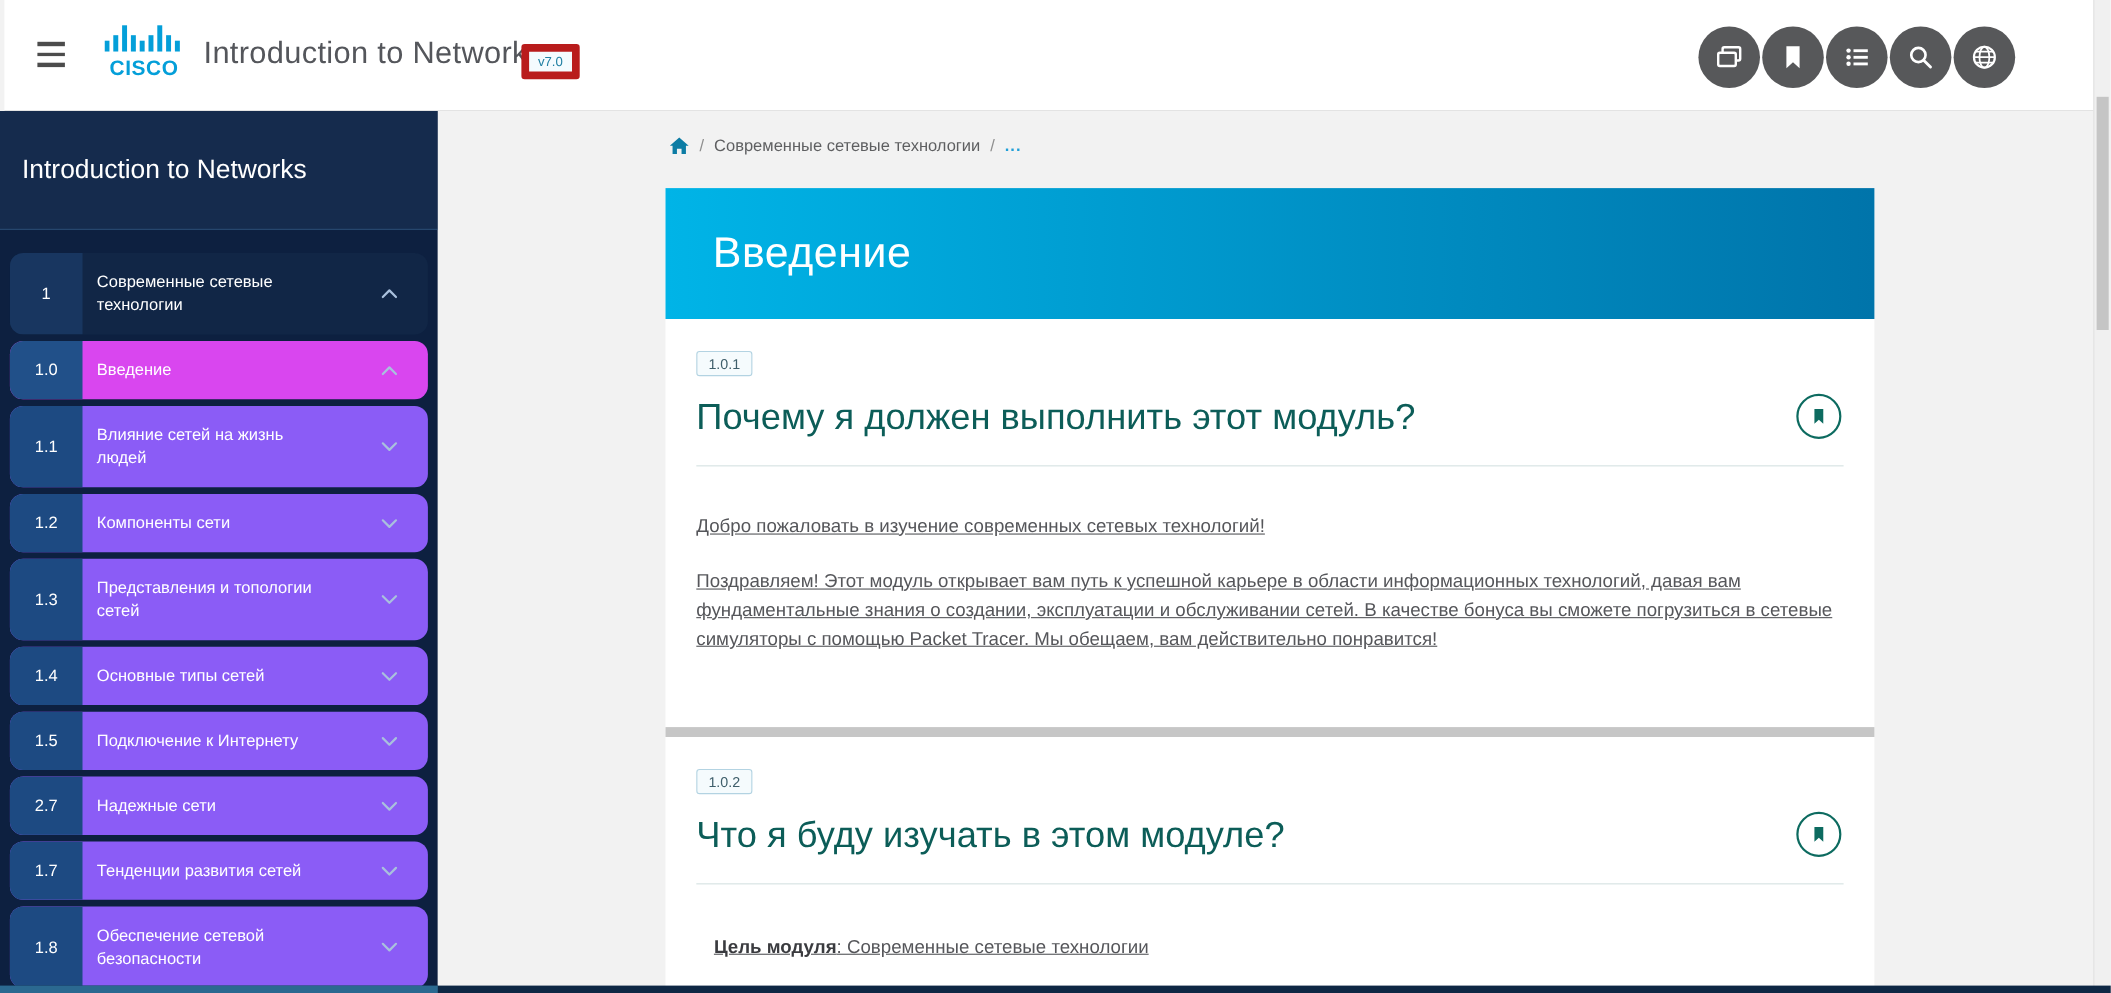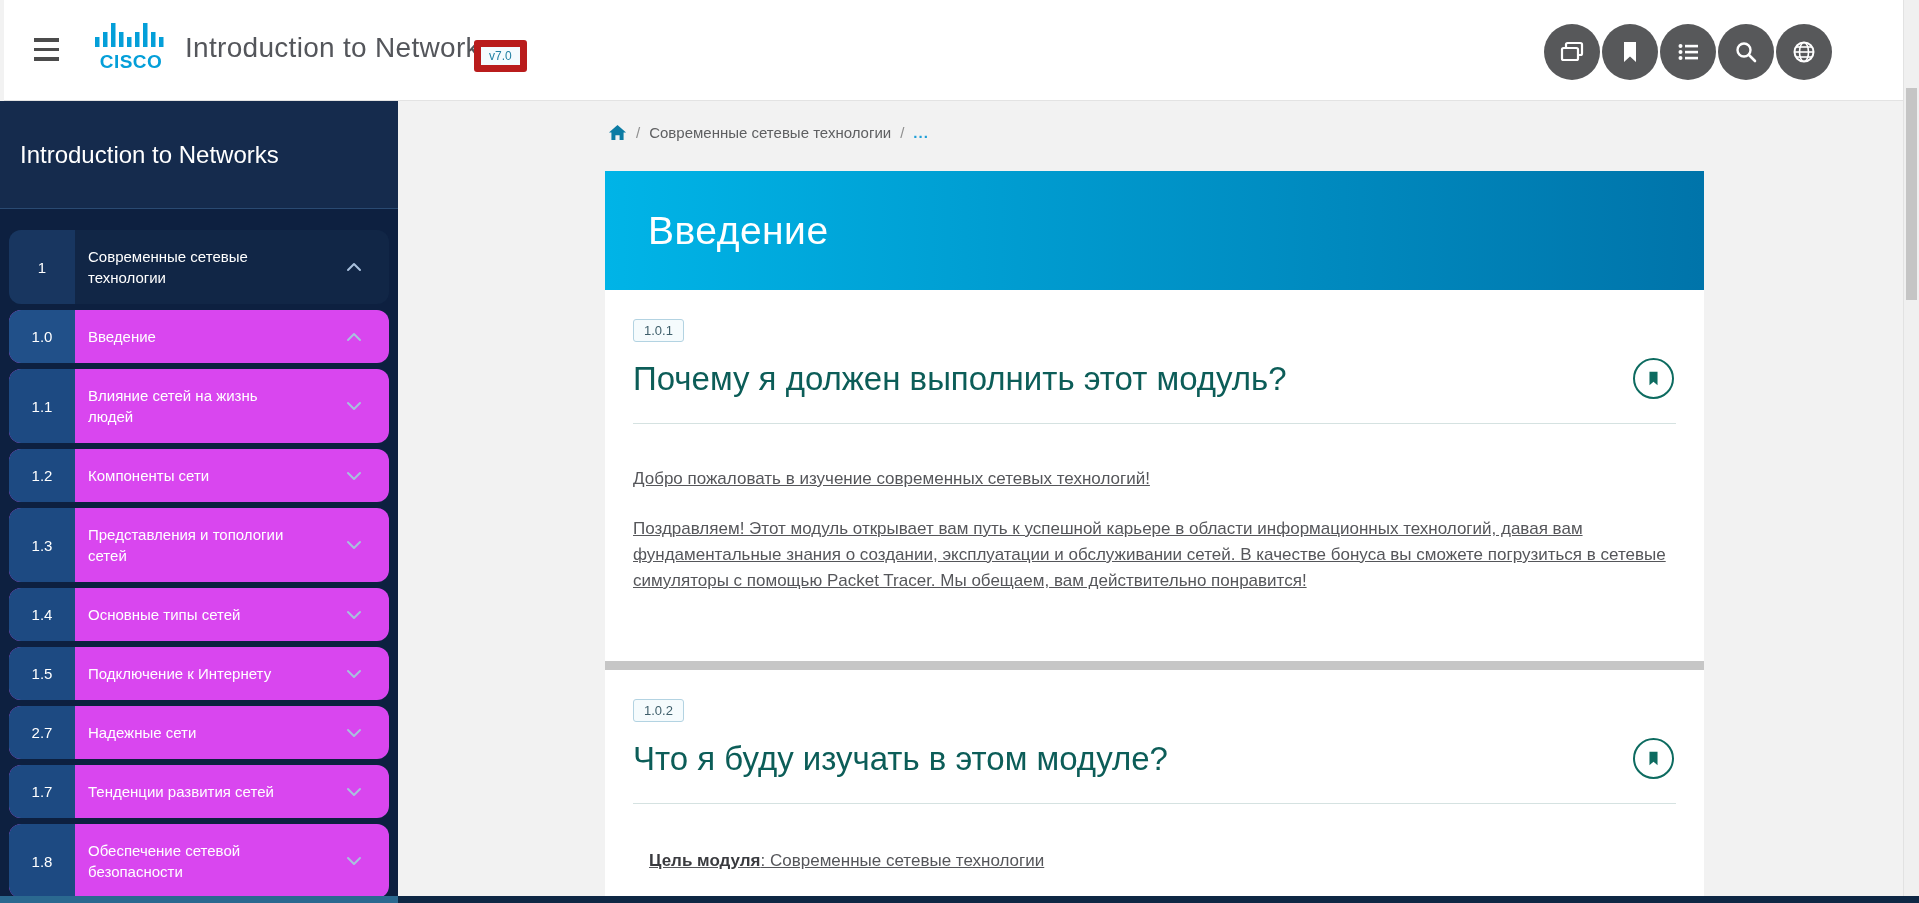--- a/index.html
+++ b/index.html
@@ -15,21 +15,21 @@
   .logo-text { font-size:19px; font-weight:700; color:#049fd9; letter-spacing:0.5px; margin-top:0px; }
   .hdr-title { position:absolute; left:181px; top:32px; font-size:28px; color:#54565b; font-weight:400; letter-spacing:0.3px; }
   .ver-badge { position:absolute; left:470px; top:40px; font-size:12px; color:#2180a3; background:#f4fbfe; border:7px solid #b91c1c; border-radius:3px; padding:2px 8px; }
   .hdr-icons { position:absolute; left:1540px; top:24px; display:flex; gap:2px; }
   .icon-btn { width:56px; height:56px; border-radius:50%; background:#57585a; border:none; padding:0; display:flex; align-items:center; justify-content:center; cursor:pointer; }
 
   
   .sidebar { position:absolute; left:0; top:101px; width:398px; bottom:0; background:#0d2040; }
   .sb-title { height:108px; background:#152b4d; border-bottom:1px solid #2a4a72; color:#ffffff; font-size:24px; font-weight:400; padding:40px 16px 0 20px; }
   .sb-nav { padding:21px 9px 0; }
-  .nav-item { position:relative; display:flex; align-items:stretch; border-radius:12px; overflow:hidden; margin-bottom:6px; background:#d946ef; cursor:pointer; }
+  .nav-item { position:relative; display:flex; align-items:stretch; border-radius:12px; overflow:hidden; margin-bottom:6px; background:#8b5cf6; cursor:pointer; }
   .nav-item .num { width:66px; flex:none; background:#1d4a82; display:flex; align-items:center; justify-content:center; color:#ffffff; font-size:15px; }
   .nav-item .lbl { flex:1; color:#ffffff; font-size:15px; line-height:21px; padding:16px 96px 16px 13px; }
   .nav-item .chev { position:absolute; right:24px; top:50%; transform:translateY(-50%); width:22px; height:22px; }
   .nav-item .chev.up { transform:translateY(-50%) rotate(180deg); }
   .nav-item.module { background:#112646; }
   .nav-item.module .num { background:#183660; }
   .nav-item.active { background:#d946ef; }
   .nav-item.active .num { background:#215089; }
 
   

